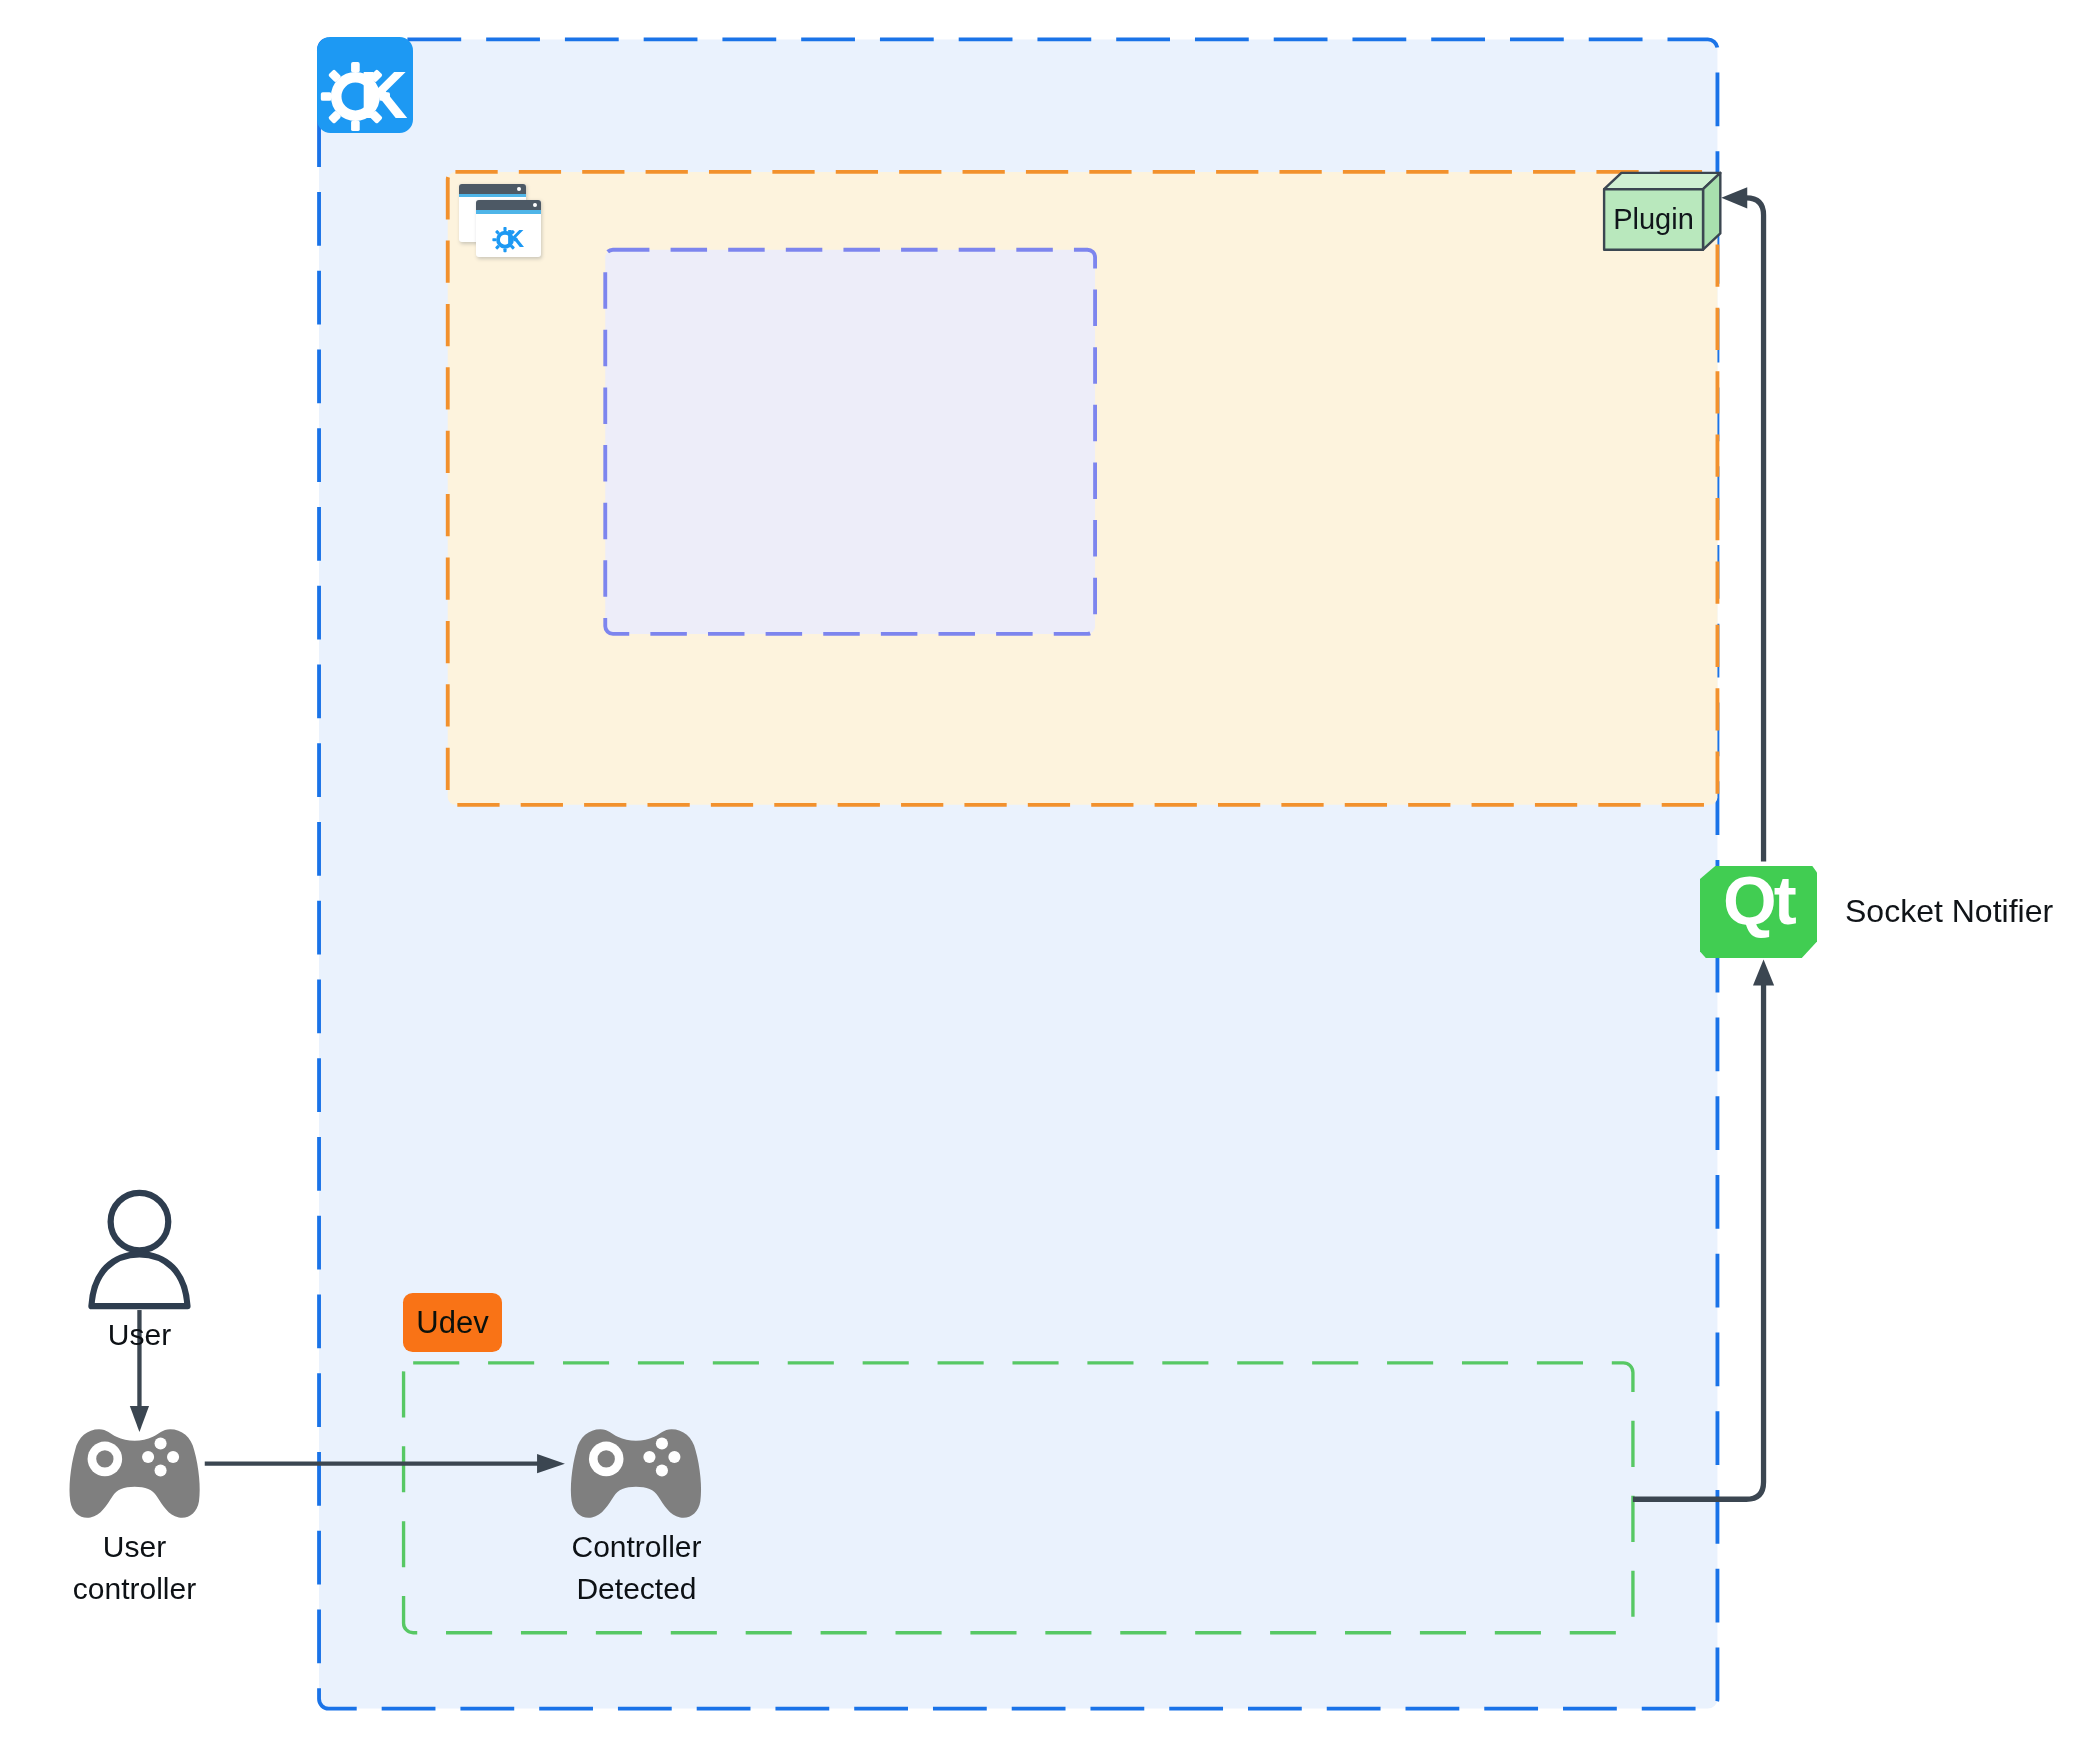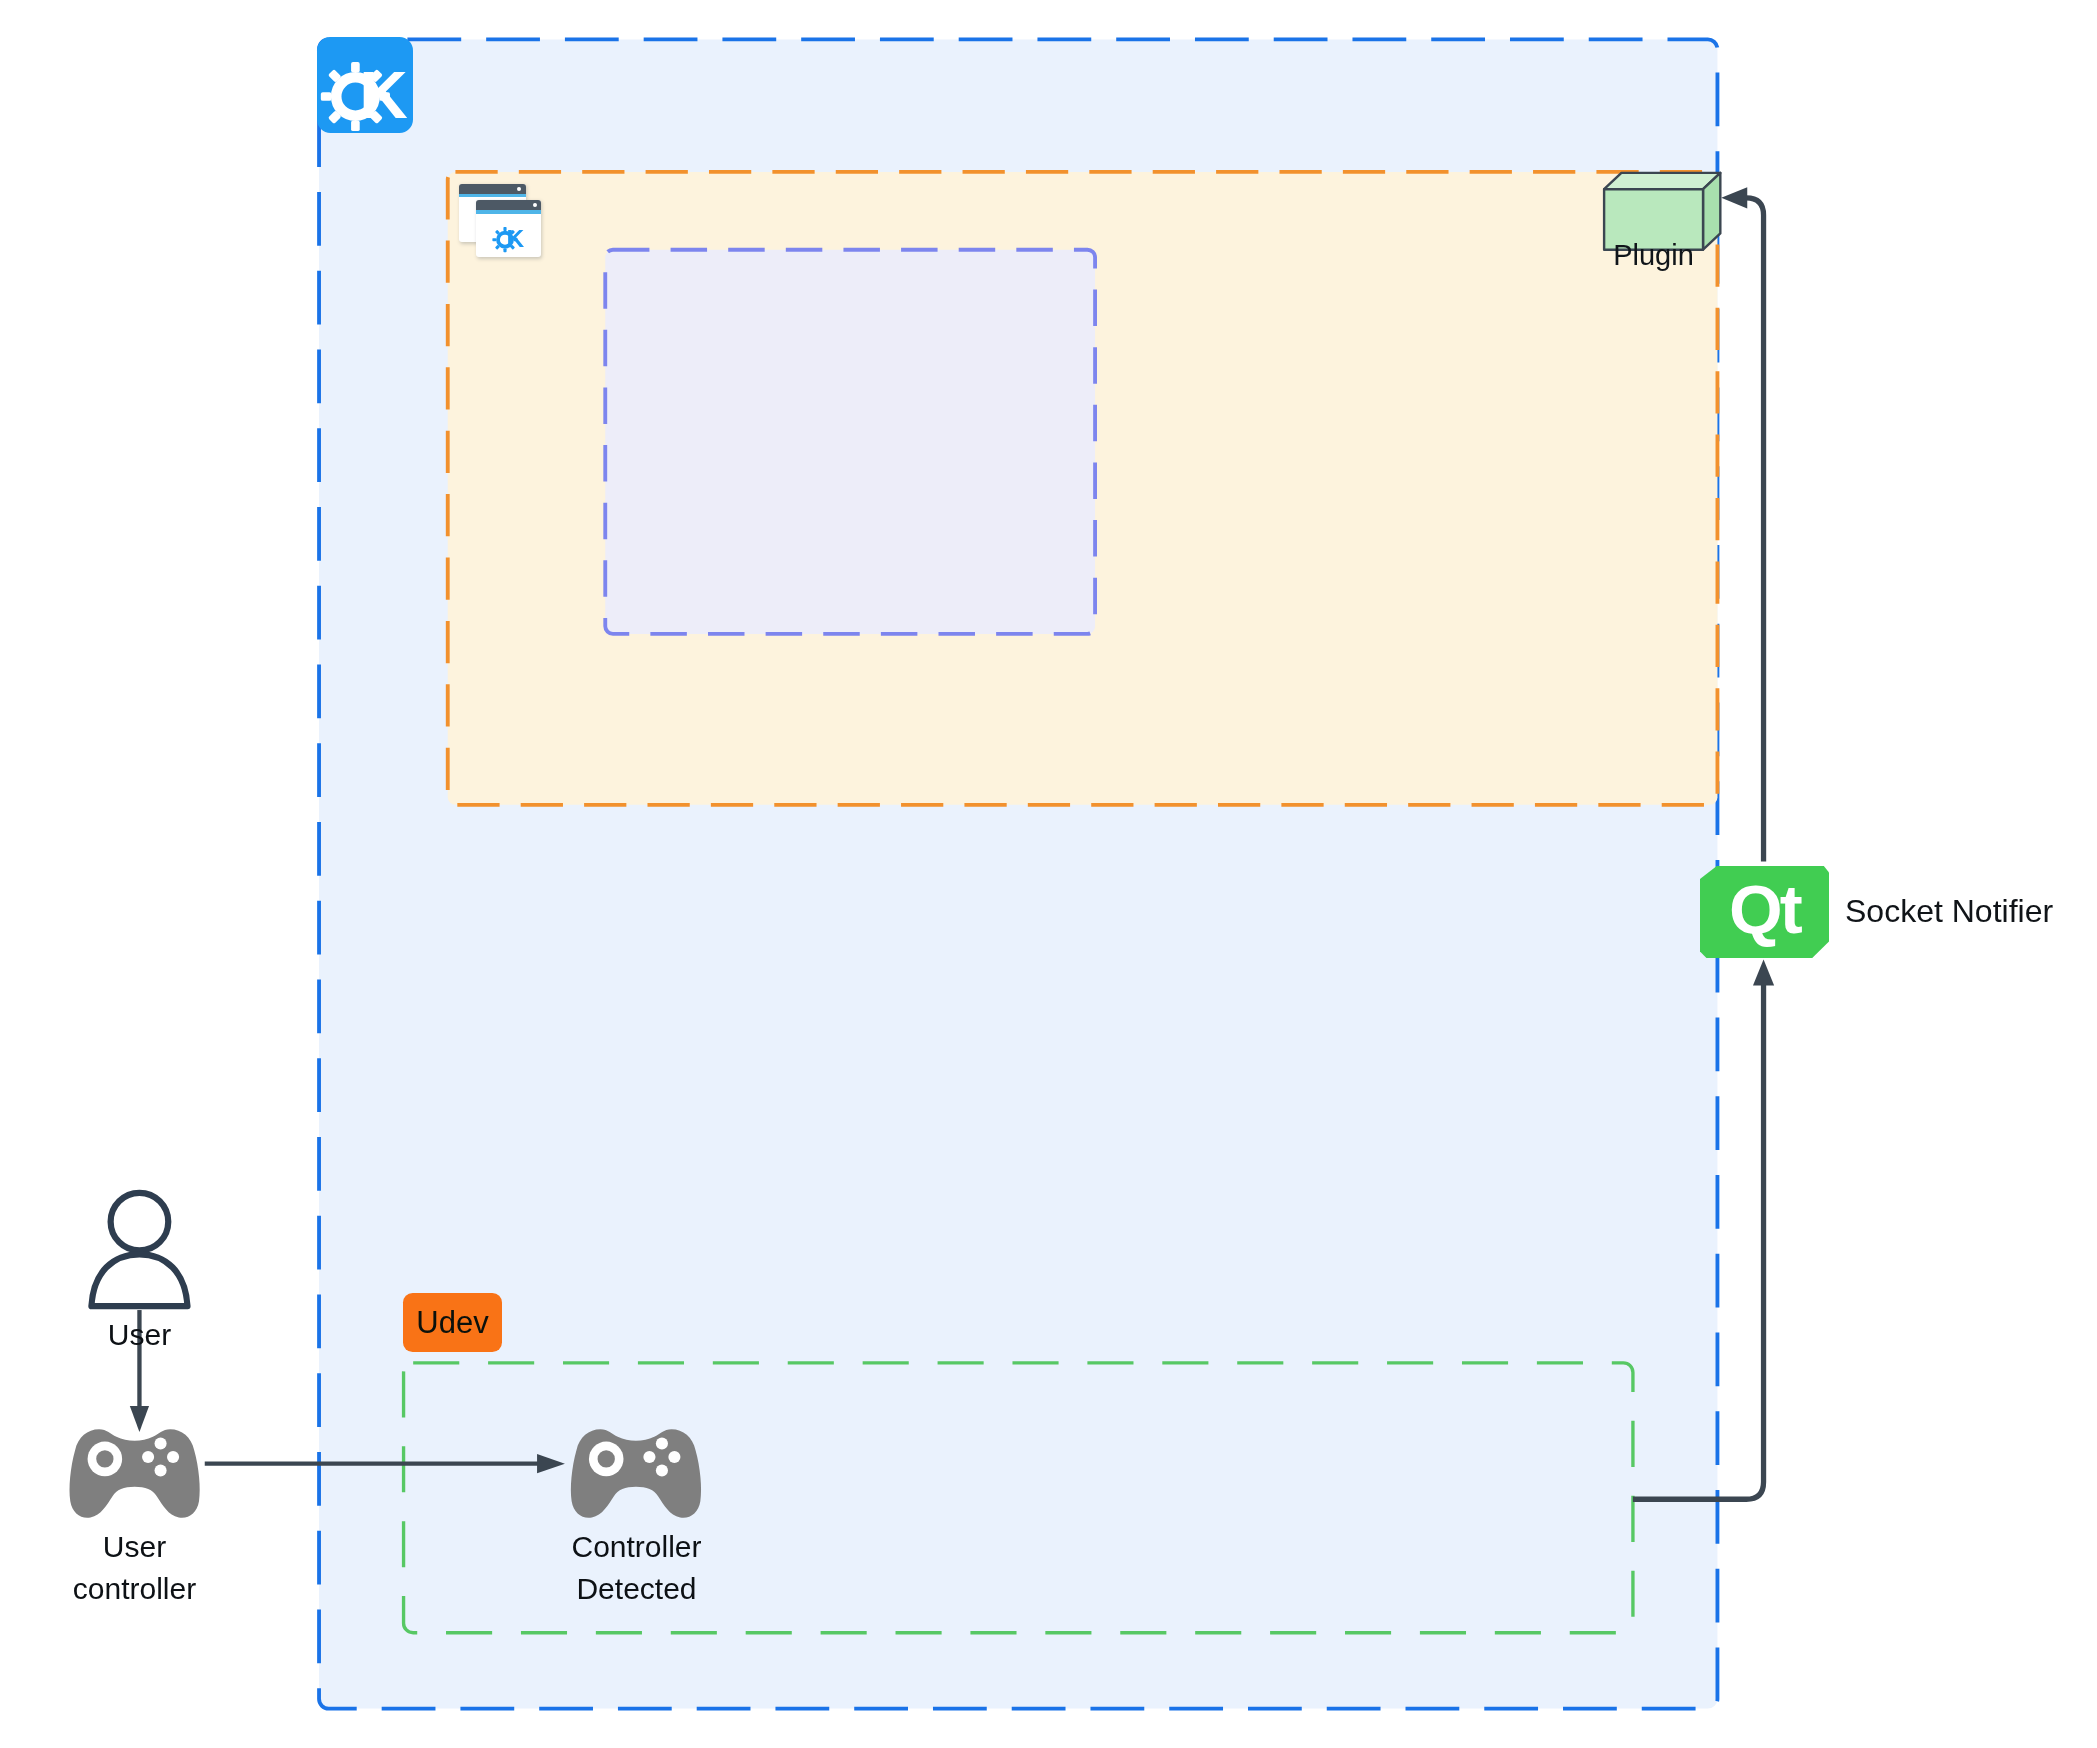--- a/index.html
+++ b/index.html
@@ -43,27 +43,27 @@
 
   
   .appgame-label {
     left: 605px; top: 250px; width: 490px; height: 384px;
     display: flex; align-items: center; justify-content: center;
     font-size: 40px; color: #3F4A54; letter-spacing: 1px;
   }
   .plugin-label {
     left: 1604px; top: 189px; width: 99px; height: 61px;
     display: flex; align-items: center; justify-content: center;
-    font-size: 29px; color: #10151a; margin-top: 36px;
+    font-size: 29px; color: #10151a;
   }
   .qt-logo {
-    left: 1700px; top: 866px; width: 129px; height: 92px;
+    left: 1700px; top: 866px; width: 117px; height: 92px;
     background: #41CD52;
     clip-path: polygon(13% 0, 96% 0, 100% 7%, 100% 82%, 87% 100%, 5% 100%, 0 93%, 0 14%);
-    display: flex; align-items: center; justify-content: center;
+    display: flex; align-items: flex-start; justify-content: center;
   }
   .qt-logo .qt-text {
     color: #ffffff; font-size: 69px; font-weight: bold;
     letter-spacing: -2.9px; line-height: 1; padding-bottom: 5.8px;
   }
   .socket-label { left: 1845px; top: 893px; font-size: 32px; color: #101418; }
   .udev-badge {
     left: 403px; top: 1293px; width: 99px; height: 59px;
     background: #f97316; border-radius: 9.6px;
     display: flex; align-items: center; justify-content: center;

